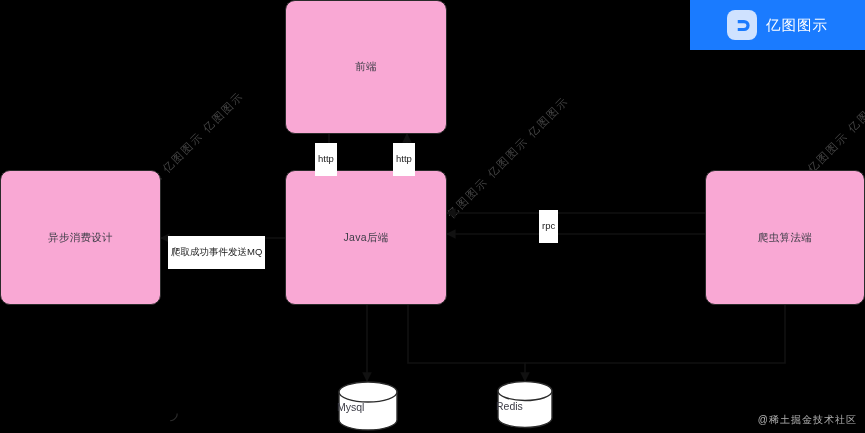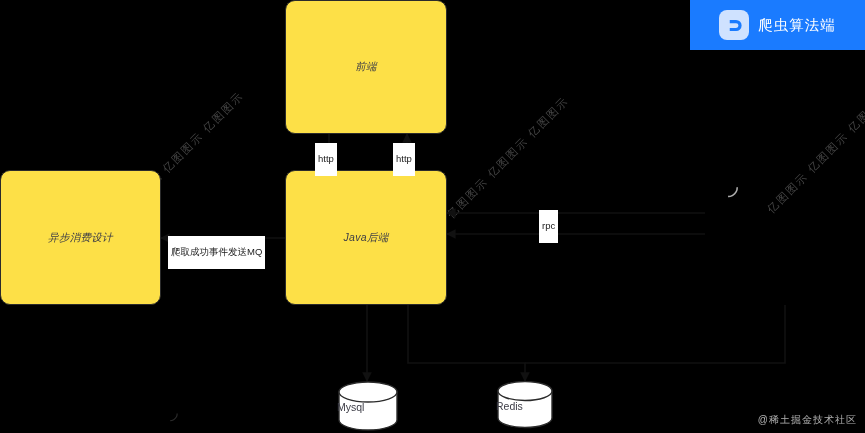--- a/index.html
+++ b/index.html
@@ -13,28 +13,27 @@
   #canvas {
     position: relative;
     width: 865px;
     height: 433px;
     background: #000000;
     overflow: hidden;
   }
   
   .node-box {
     position: absolute;
-    background: #fde047;
+    background: #f9a8d4;
     border: 1.4px solid #2b2b2b;
     border-radius: 10px;
     box-sizing: border-box;
     display: flex;
     align-items: center;
     justify-content: center;
-    font-style: italic;
   }
   .node-label {
     font-size: 10.5px;
     color: #3c3c46;
     letter-spacing: 0.3px;
     white-space: nowrap;
   }
   
   .cyl {
     position: absolute;
@@ -170,20 +169,23 @@
   </div>
 
   <div class="node-box" style="left:0px; top:170px; width:161px; height:135px;text-align:center;">
     <span class="node-label">异步消费设计</span>
   </div>
 
   <div class="node-box" style="left:285px; top:170px; width:162px; height:135px;text-align:center;">
     <span class="node-label">Java后端</span>
   </div>
 
+  <div class="node-box" style="left:705px; top:170px; width:160px; height:135px;">
+    <span class="node-label">爬虫算法端</span>
+  </div>
 
   <div class="cyl" style="left:337px; top:381px; width:62px; height:50px;">
     <svg width="62" height="50" viewBox="0 0 62 50">
       <path d="M 2 11 L 2 39 A 29 10 0 0 0 60 39 L 60 11 Z" fill="#ffffff" stroke="#2b2b2b" stroke-width="1.4"></path>
       <ellipse cx="31" cy="11" rx="29" ry="10" fill="#ffffff" stroke="#2b2b2b" stroke-width="1.4"></ellipse>
     </svg>
     <div class="cyl-label">Mysql</div>
   </div>
 
   <div class="cyl" style="left:496px; top:381px; width:58px; height:48px;">
@@ -199,18 +201,18 @@
   <div class="edge-label" style="left:168px; top:236px;text-align:right;">爬取成功事件发送MQ</div>
   <div class="edge-label" style="left:539px; top:210px;">rpc</div>
 
   <div id="brand-badge">
     <span class="logo-tile">
       <svg width="19" height="19" viewBox="0 0 24 24">
         <path d="M 6 5 L 14 5 A 7 7 0 0 1 14 19 L 6 19 L 6 15 L 14 15
                  A 3 3 0 0 0 14 9 L 6 9 Z" fill="#1a7bff"></path>
       </svg>
     </span>
-    <span class="brand-text">爬虫算法端</span>
+    <span class="brand-text">亿图图示</span>
   </div>
 
   <div id="corner-watermark">@稀土掘金技术社区</div>
 
 </div>
 
 </body></html>

